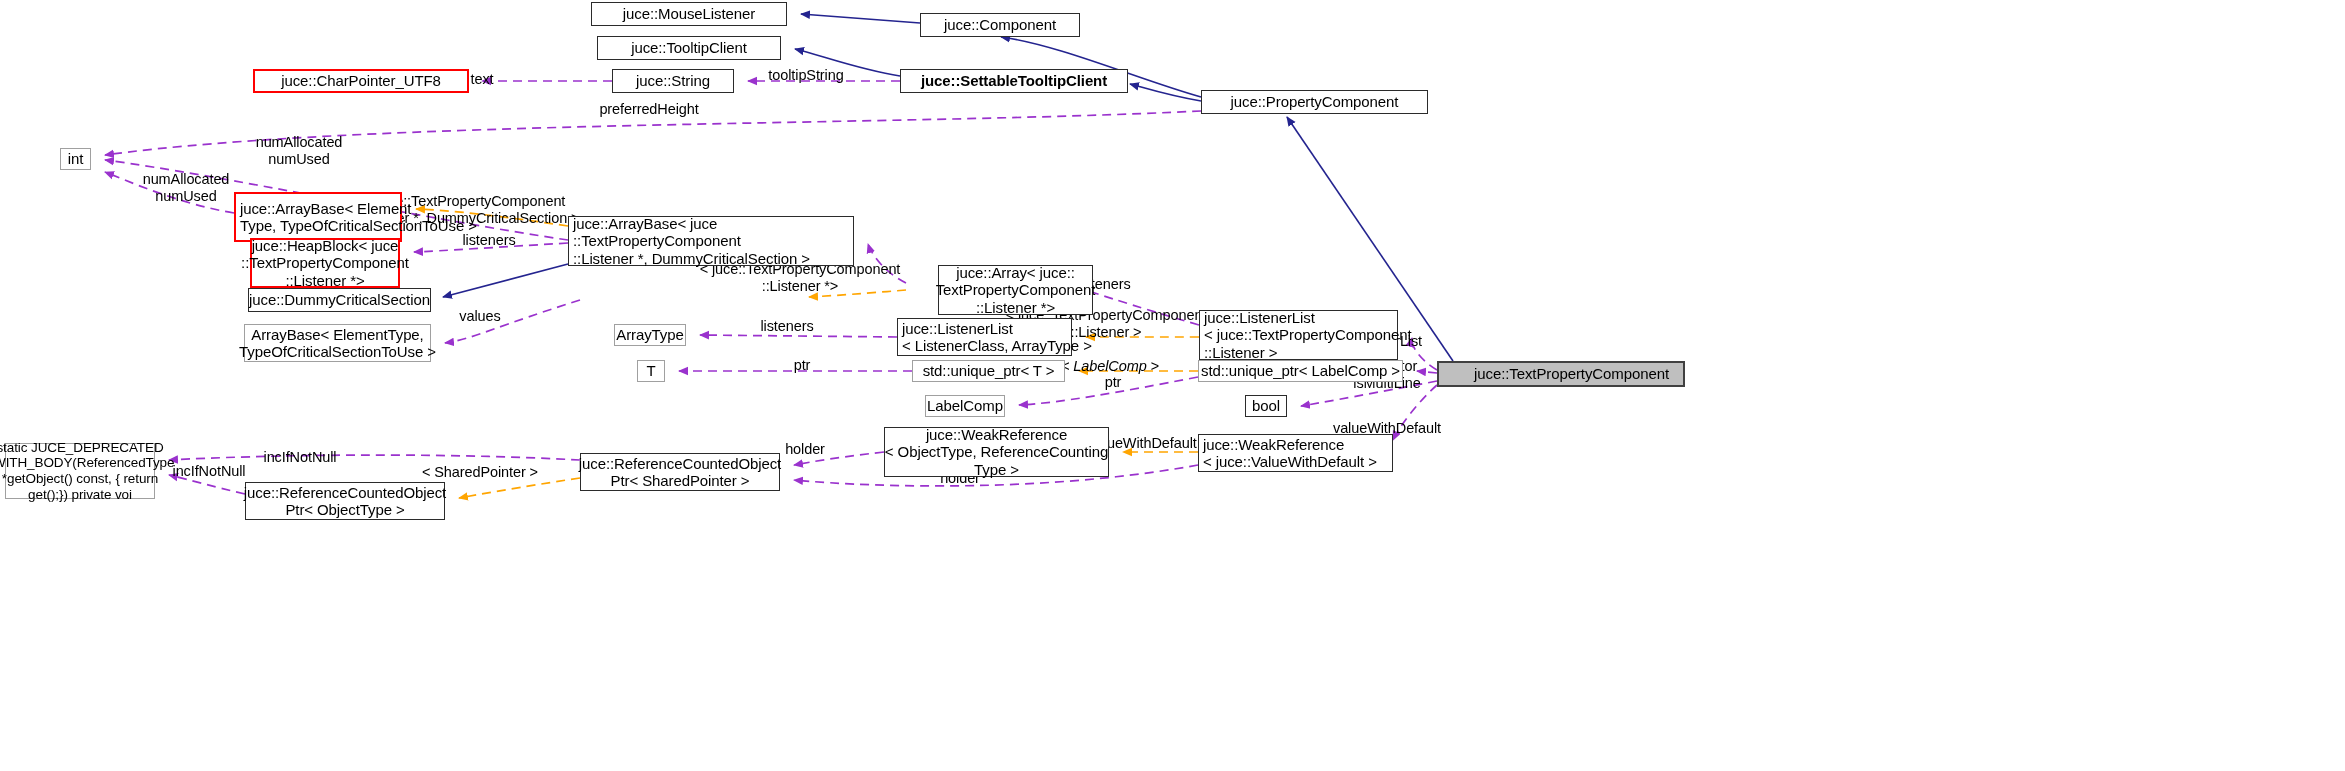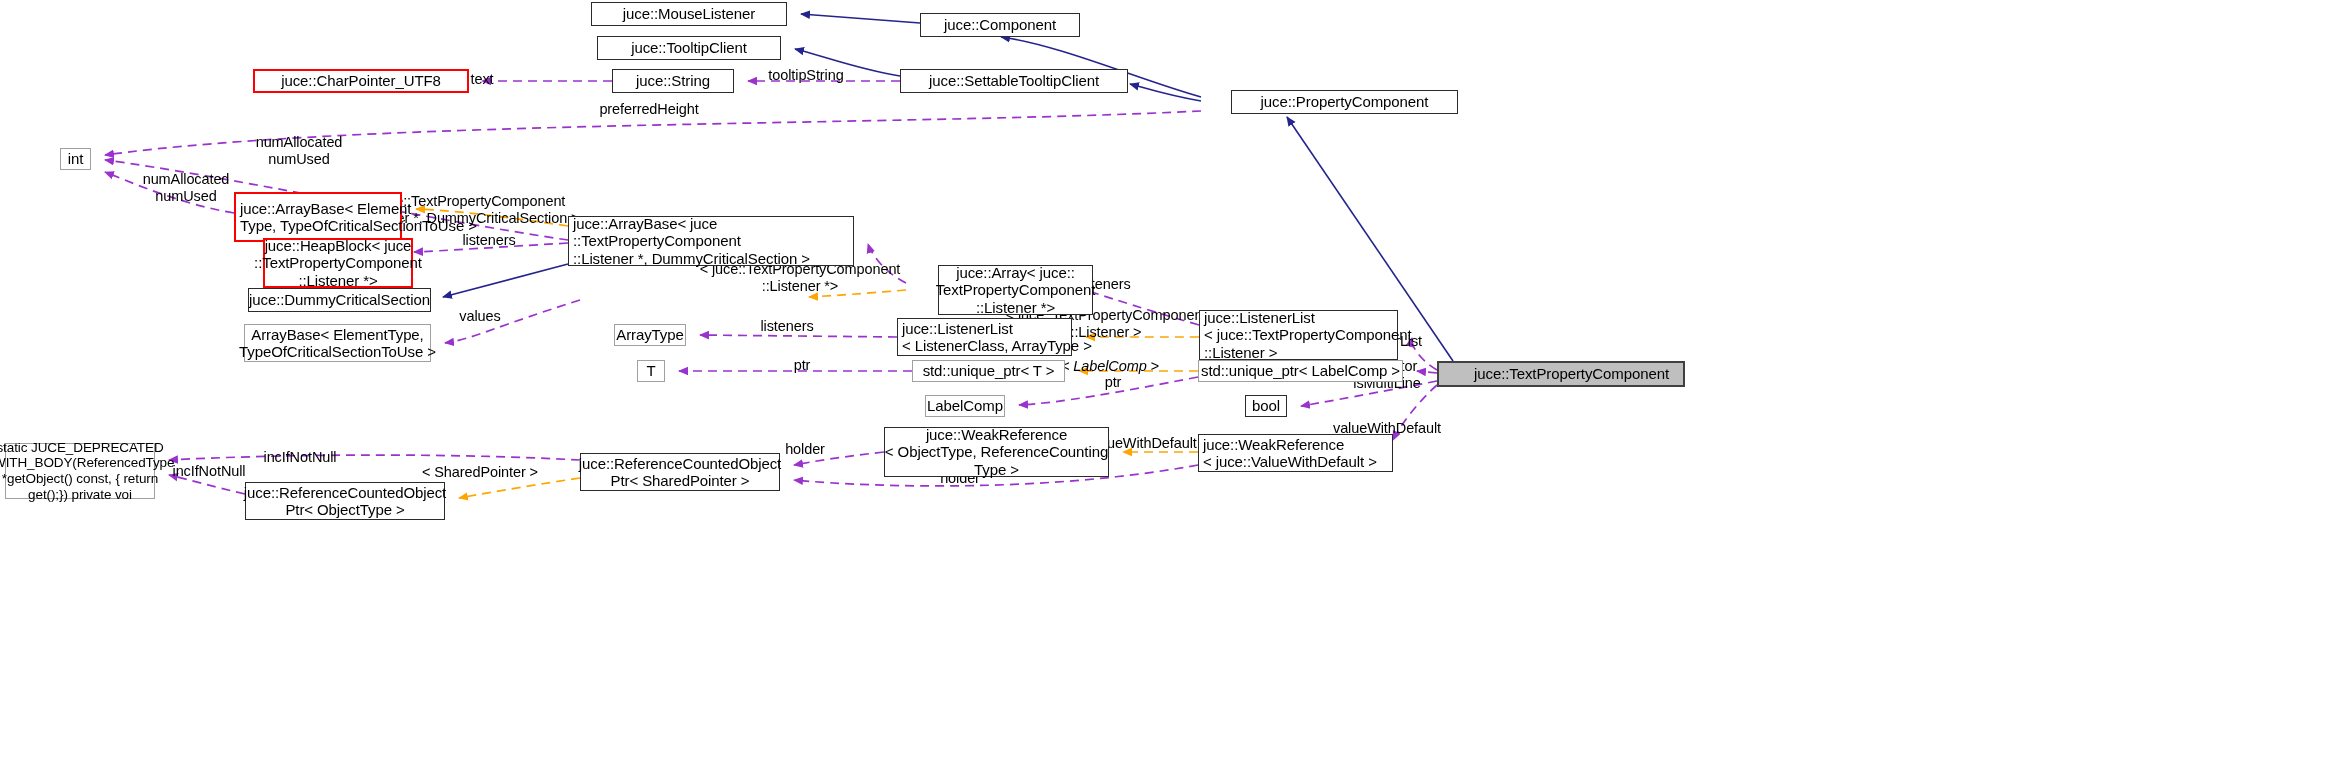--- a/index.html
+++ b/index.html
@@ -117,26 +117,26 @@
       <path d="M580,478 C520,487 470,496 459,498" marker-end="url(#arrTpl)"></path>
       <path d="M1198,452 L1123,452" marker-end="url(#arrTpl)"></path>
     </g>
   </svg>
 
   <div class="node solid" style="left:591px;  top:2px;   width:196px; height:24px;">juce::MouseListener</div>
   <div class="node solid" style="left:920px;  top:13px;  width:160px; height:24px;">juce::Component</div>
   <div class="node solid" style="left:597px;  top:36px;  width:184px; height:24px;">juce::TooltipClient</div>
   <div class="node red" style="left:253px;  top:69px;  width:216px; height:24px;">juce::CharPointer_UTF8</div>
   <div class="node solid" style="left:612px;  top:69px;  width:122px; height:24px;">juce::String</div>
-  <div class="node solid" style="left:900px;  top:69px;  width:228px; height:24px;">juce::SettableTooltipClient</div>
-  <div class="node solid" style="left:1201px; top:90px;  width:227px; height:24px;margin-left:30px;">juce::PropertyComponent</div>
+  <div class="node solid" style="left:900px;  top:69px;  width:228px; height:24px;font-weight:bold;">juce::SettableTooltipClient</div>
+  <div class="node solid" style="left:1201px; top:90px;  width:227px; height:24px;">juce::PropertyComponent</div>
   <div class="node grey" style="left:60px;   top:148px; width:31px;  height:22px;">int</div>
   <div class="node red" style="left:234px;  top:192px; width:168px; height:50px; justify-content:flex-start; text-align:left;">juce::ArrayBase&lt; Element
 Type, TypeOfCriticalSectionToUse &gt;</div>
-  <div class="node red" style="left:263px;  top:238px; width:150px; height:50px;">juce::HeapBlock&lt; juce
+  <div class="node red" style="left:250px;  top:238px; width:150px; height:50px;">juce::HeapBlock&lt; juce
 ::TextPropertyComponent
 ::Listener *&gt;</div>
   <div class="node solid" style="left:568px;  top:216px; width:286px; height:50px; justify-content:flex-start; text-align:left;">juce::ArrayBase&lt; juce
 ::TextPropertyComponent
 ::Listener *, DummyCriticalSection &gt;</div>
   <div class="node solid" style="left:248px;  top:288px; width:183px; height:24px;">juce::DummyCriticalSection</div>
   <div class="node grey" style="left:244px;  top:324px; width:187px; height:38px;">ArrayBase&lt; ElementType,
 TypeOfCriticalSectionToUse &gt;</div>
   <div class="node grey" style="left:614px;  top:324px; width:72px;  height:22px;">ArrayType</div>
   <div class="node solid" style="left:906px;  top:265px; width:155px; height:50px;margin-left:32px;">juce::Array&lt; juce::

